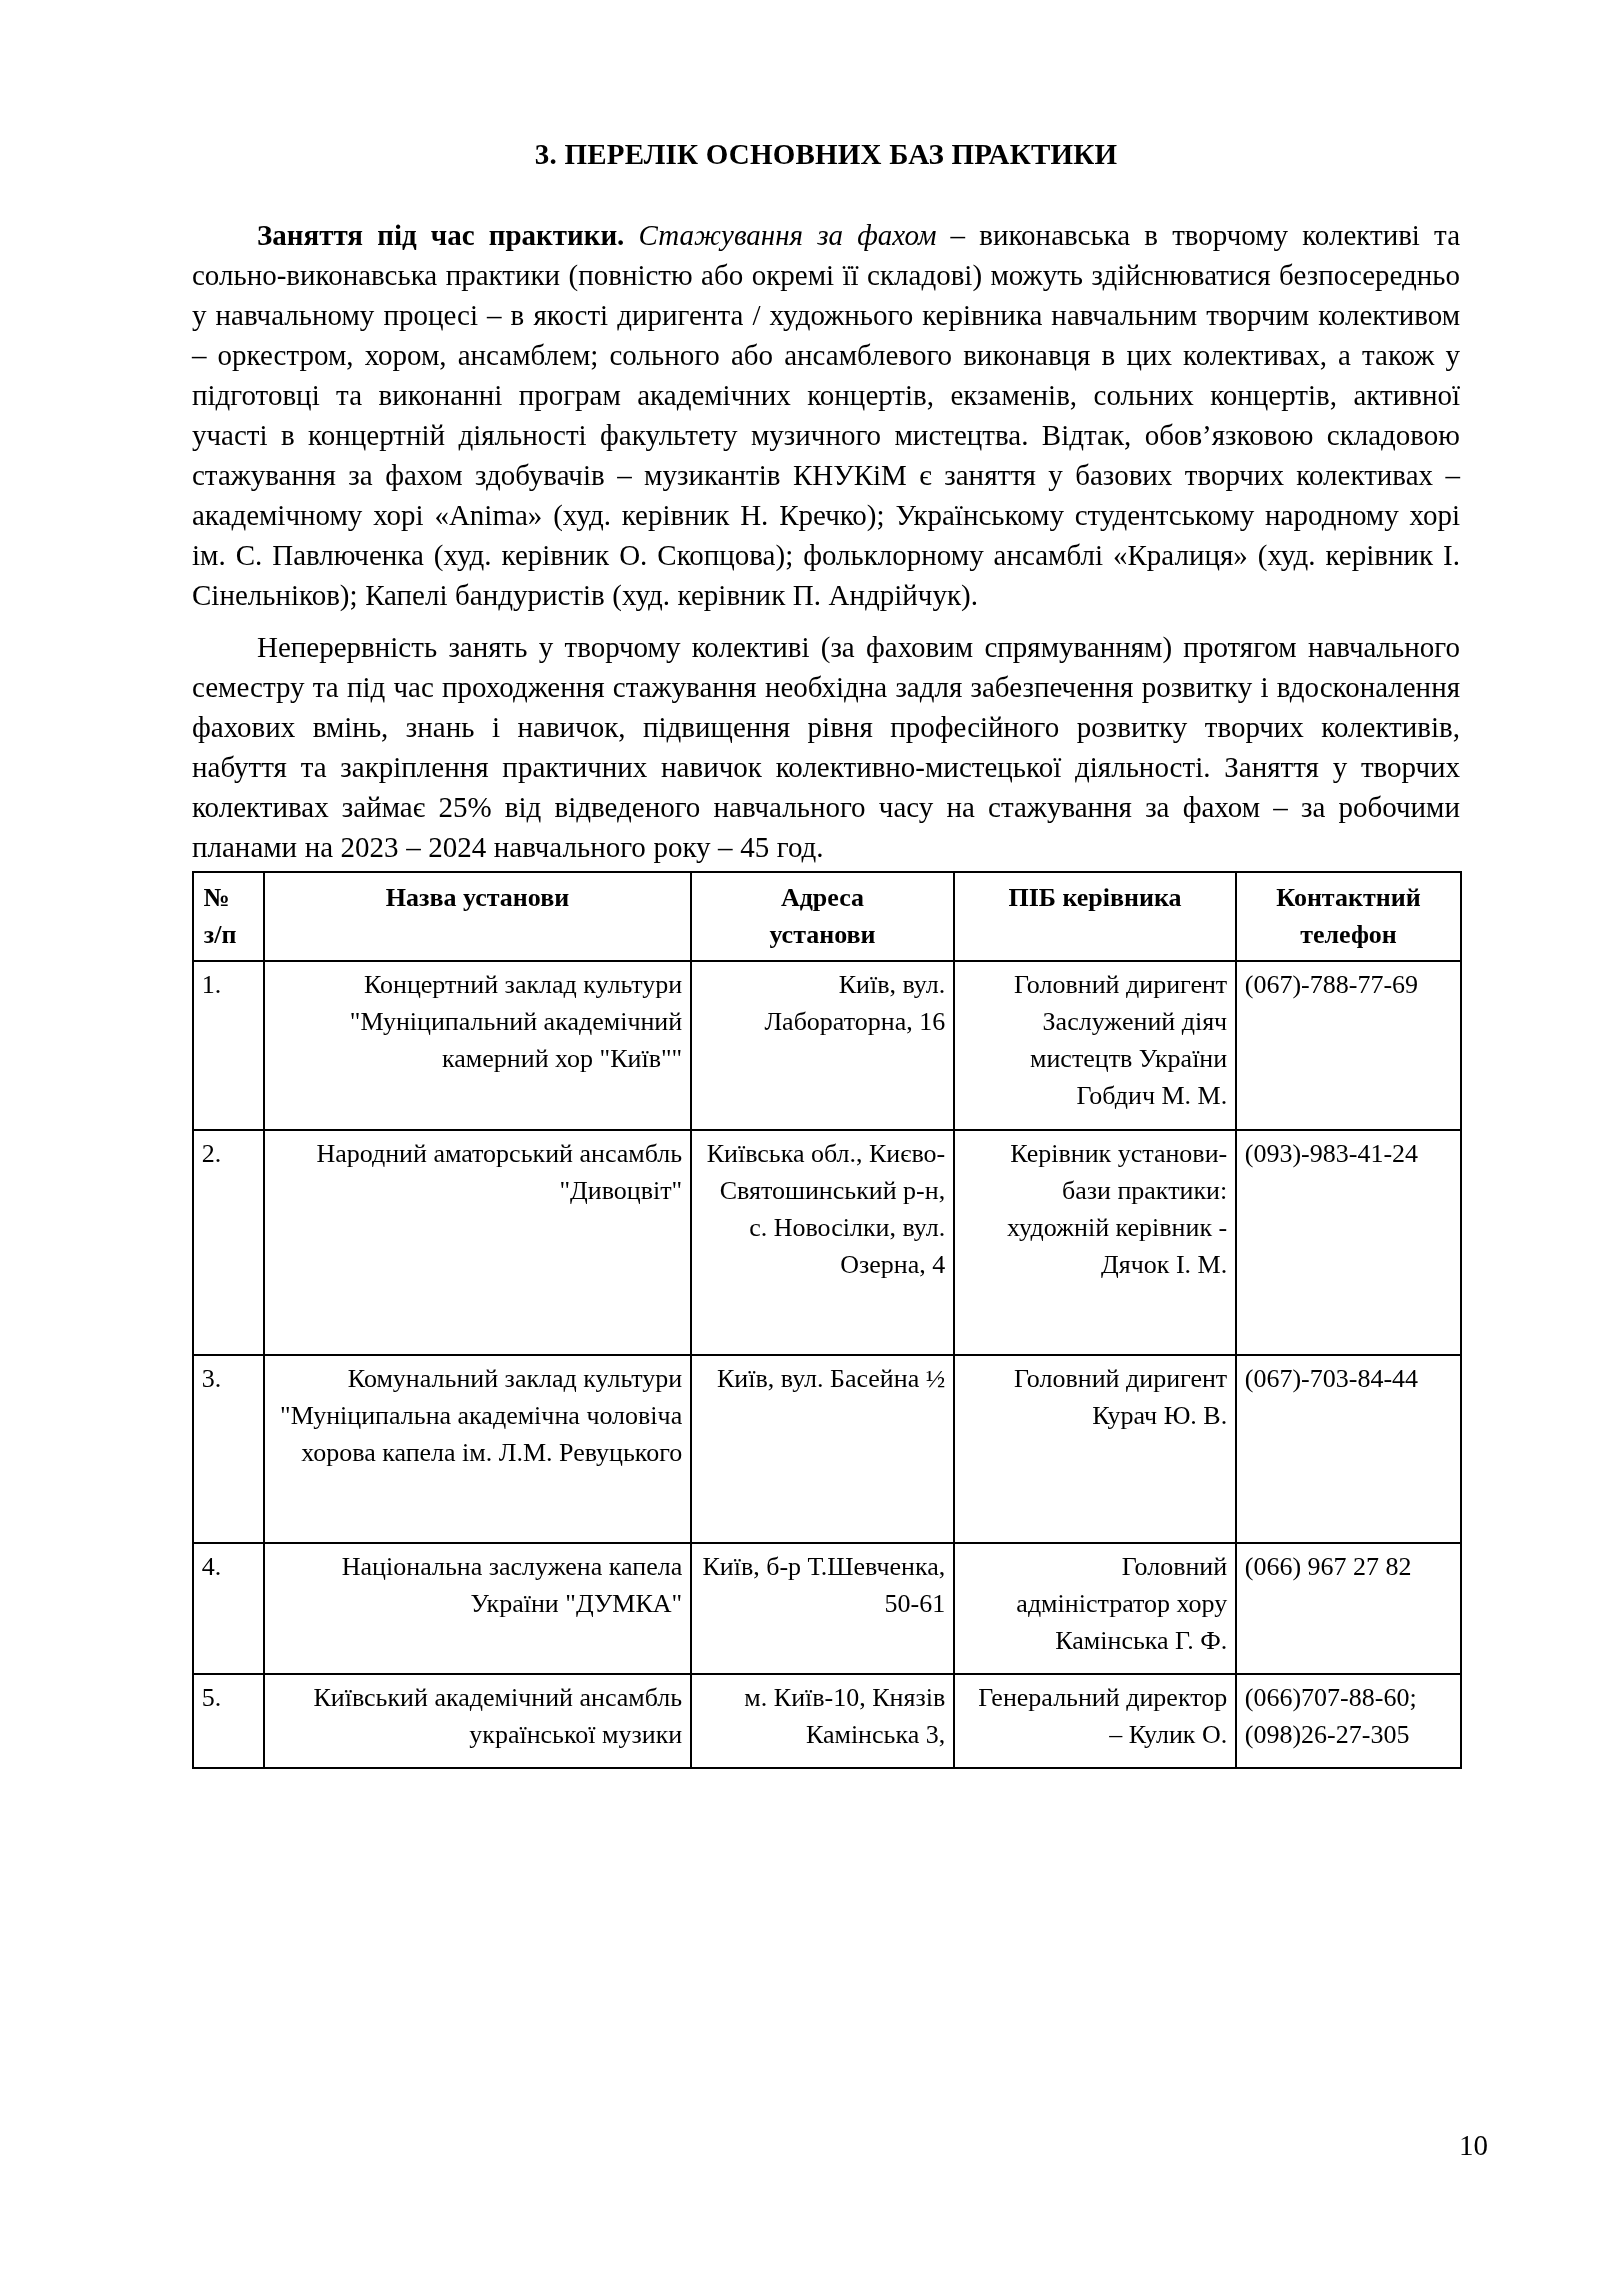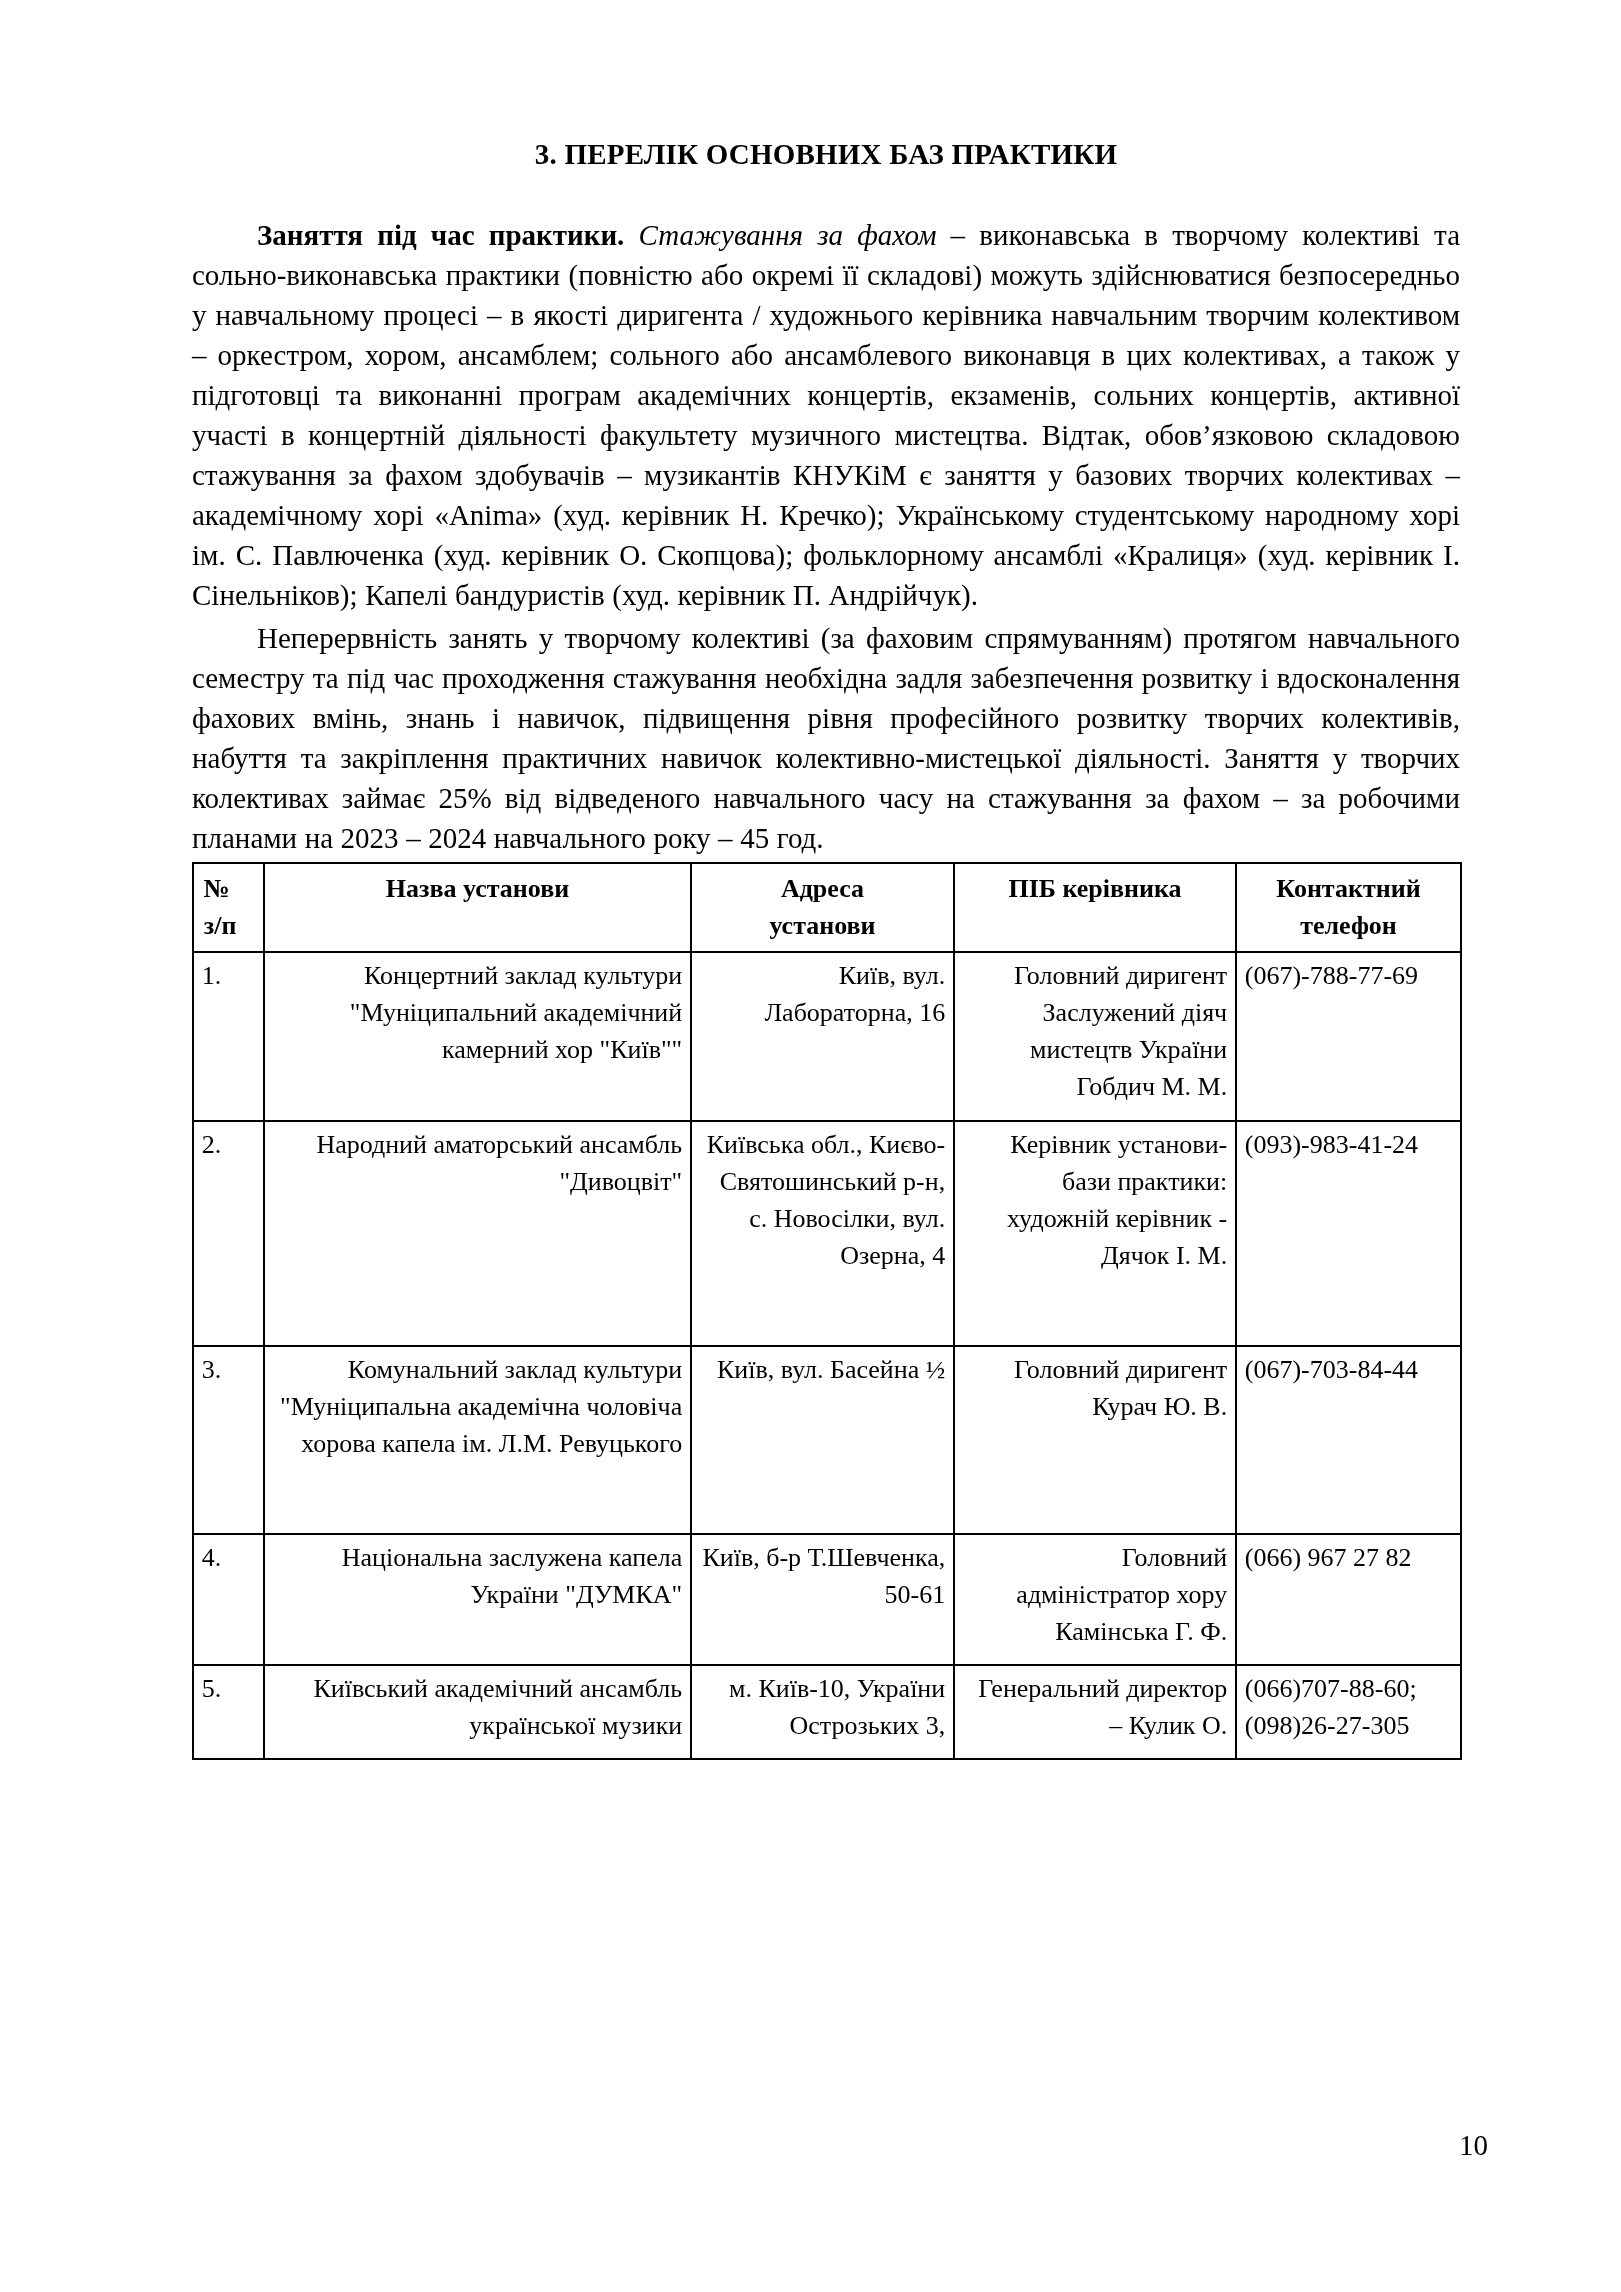--- a/index.html
+++ b/index.html
@@ -42,21 +42,21 @@
   p.body-par {
     margin: 0;
     font-size: 29px;
     line-height: 40px;
     text-align: justify;
     text-indent: 65px;
     text-justify: inter-word;
     word-spacing: 0.3px;
   }
   p.body-par + p.body-par {
-    margin-top: 3px;
+    margin-top: 12px;
   }
 
   .b { font-weight: bold; }
   .i { font-style: italic; }
 
   .subheading {
     margin: 41px 0 25.5px 0;
     font-size: 29px;
     font-weight: bold;
     text-indent: 65px;
@@ -176,21 +176,21 @@
         <tr class="row-tall-4">
           <td class="num">4.</td>
           <td class="cell">Національна заслужена капела України "ДУМКА"</td>
           <td class="cell">Київ, б-р Т.Шевченка, 50-61</td>
           <td class="cell">Головний адміністратор хору Камінська Г. Ф.</td>
           <td class="phone">(066) 967 27 82</td>
         </tr>
         <tr class="row-tall-5">
           <td class="num">5.</td>
           <td class="cell">Київський академічний ансамбль української музики</td>
-          <td class="cell">м. Київ-10, України Острозьких 3,</td>
+          <td class="cell">м. Київ-10, Князів Камінська 3,</td>
           <td class="cell">Генеральний директор – Кулик О.</td>
           <td class="phone">(066)707-88-60; (098)26-27-305</td>
         </tr>
       </tbody>
     </table>
 
   </div>
 
   <div class="page-number">10</div>
 </div>

